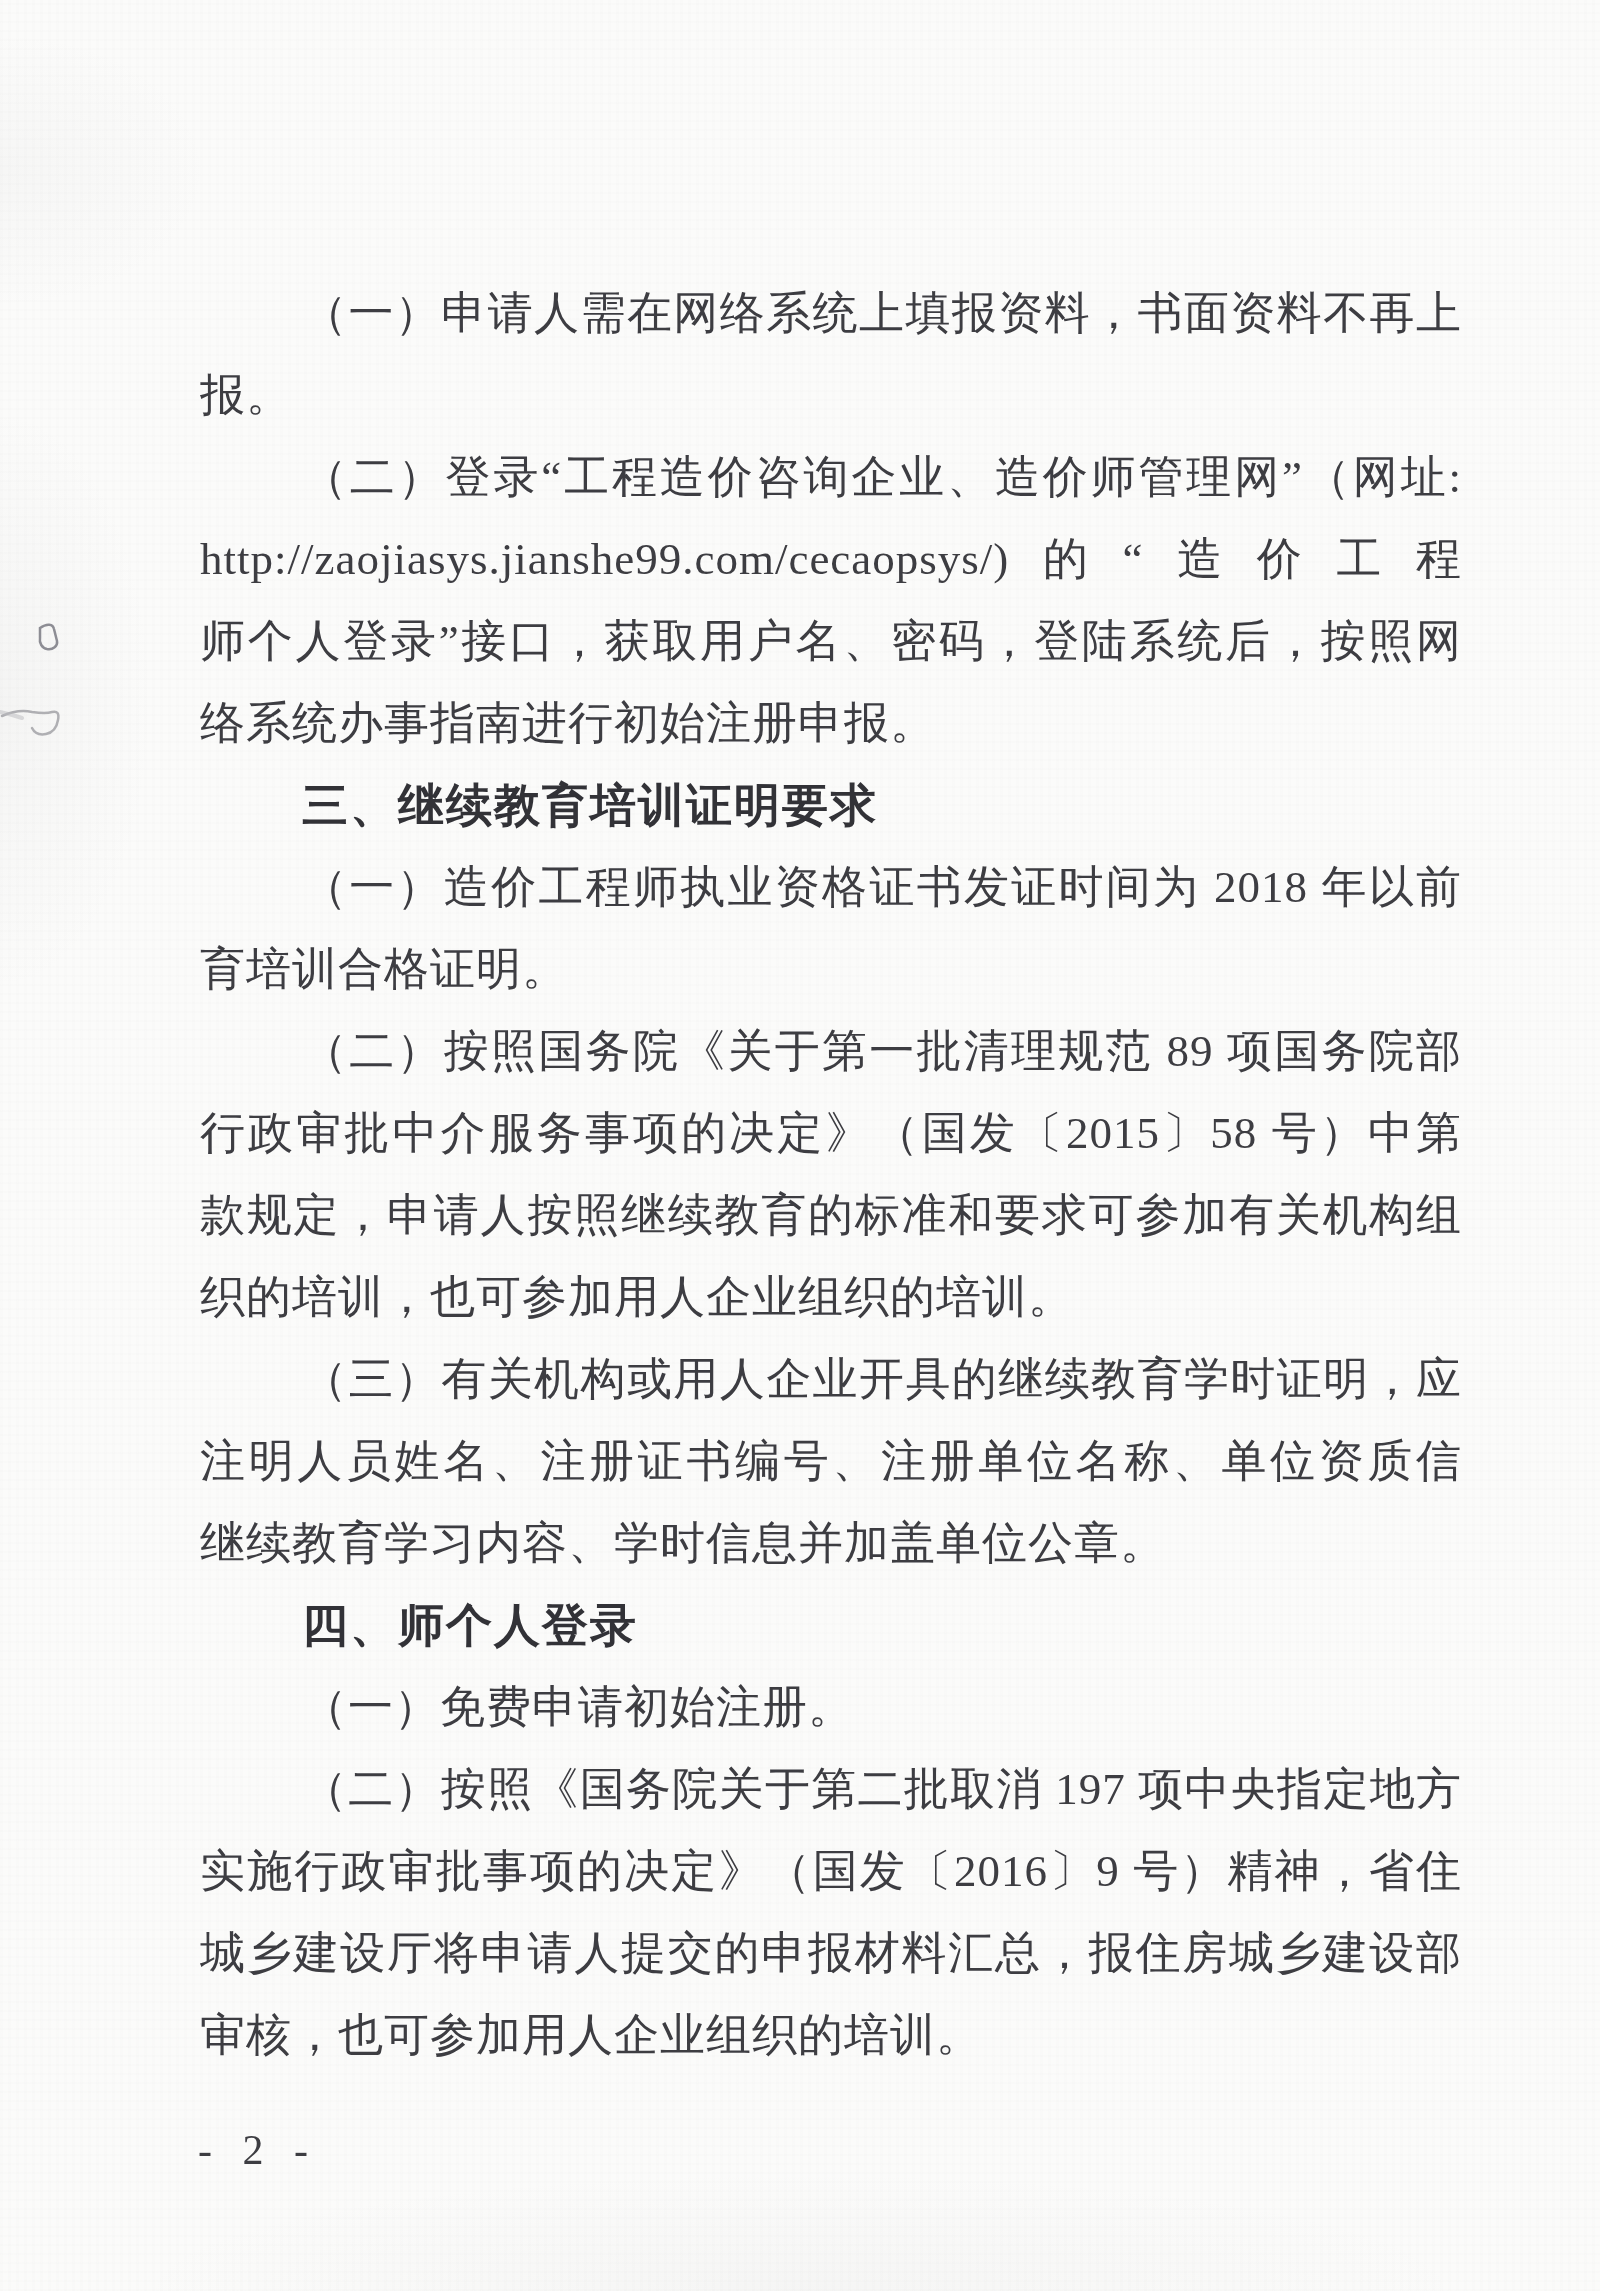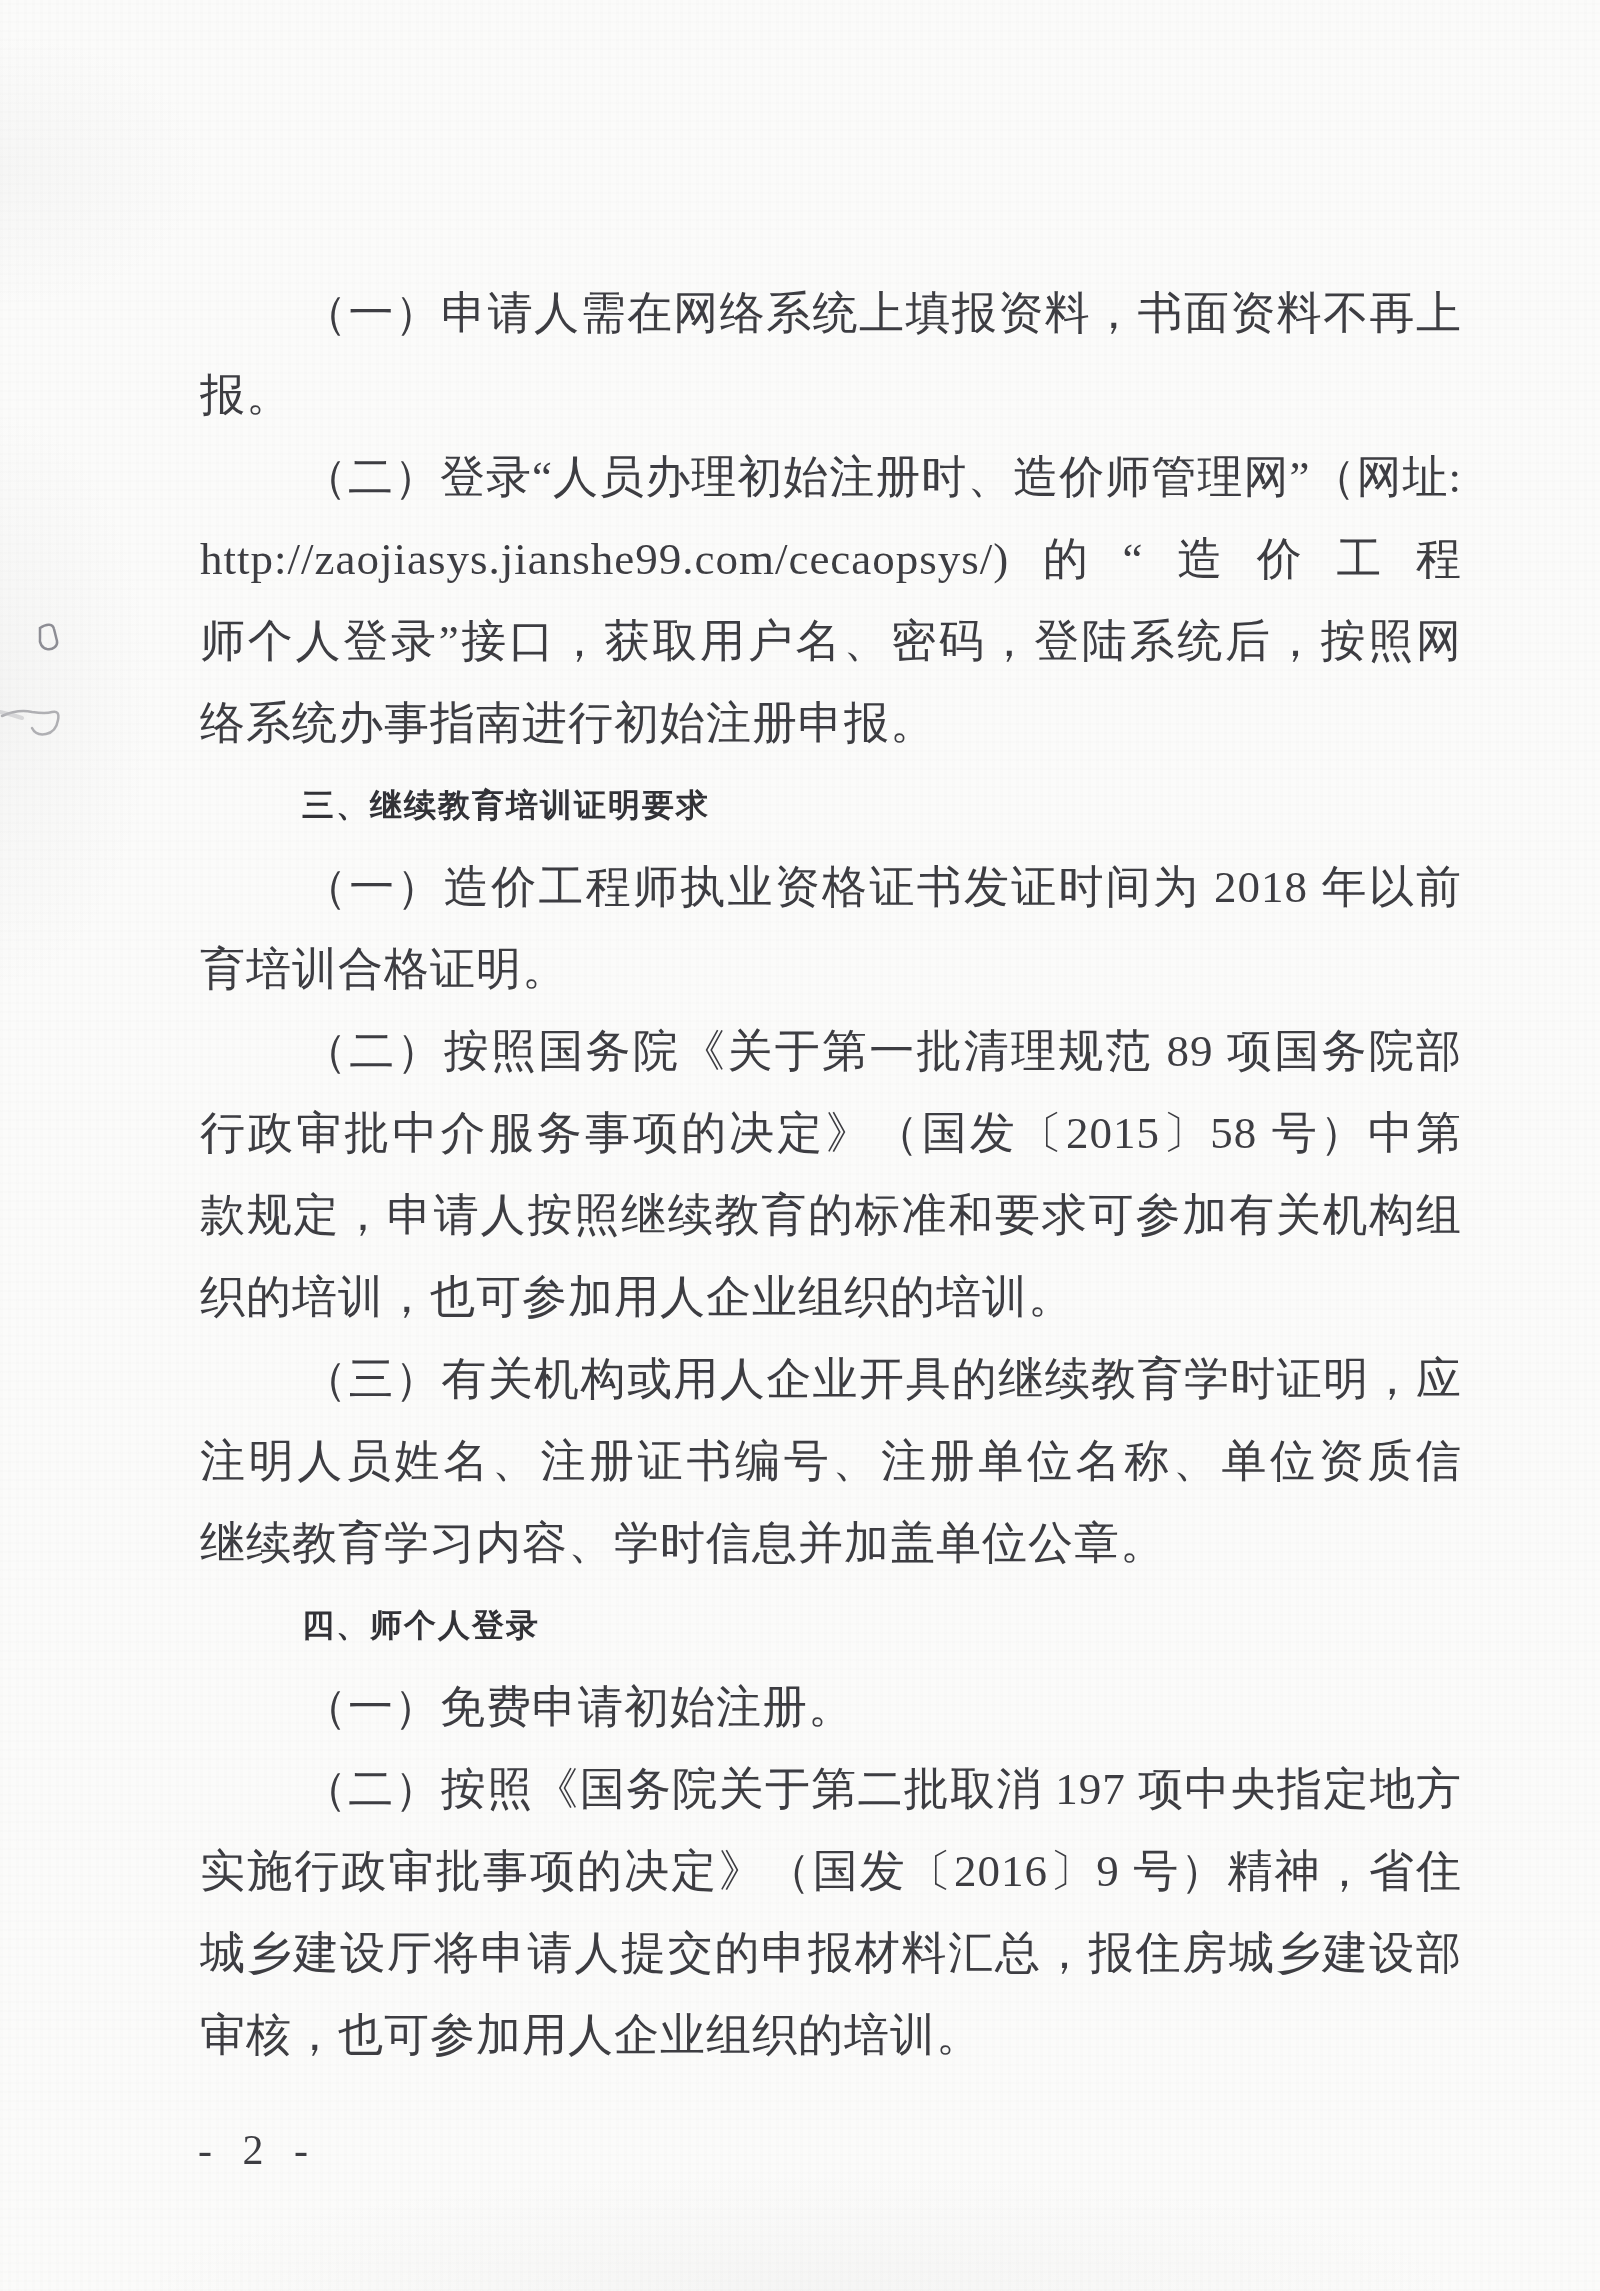--- a/index.html
+++ b/index.html
@@ -47,21 +47,21 @@
     text-justify: inter-character;
     text-align-last: justify;
     overflow: hidden;
   }
   .line.indent {
     padding-left: 102px;
   }
   .line.heading {
     font-family: "Liberation Sans", "DejaVu Sans", sans-serif;
     font-weight: 700;
-    font-size: 32px;
+    font-size: 46px;
     letter-spacing: 2px;
     color: #323237;
   }
   .page-number {
     position: absolute;
     left: 198px;
     top: 2120px;
     height: 60px;
     line-height: 60px;
     color: var(--ink, #3d3d42);
@@ -83,21 +83,21 @@
 
   <svg class="artifacts" width="120" height="780" viewBox="0 0 120 780" aria-hidden="true">
     <path d="M40 628 c7,-5 13,-4 14,1 l3 12 c1,5 -4,9 -10,8 c-5,-1 -8,-6 -7,-11 z" fill="none" stroke="#8d8d94" stroke-width="2.5" stroke-linecap="round"></path>
     <path d="M2 716 q16,-7 30,-4 q14,2 20,0 q8,-2 6,8 q-2,12 -12,14 q-10,2 -14,-6" fill="none" stroke="#9d9da3" stroke-width="2.5" stroke-linecap="round" opacity="0.8"></path>
     <path d="M0 712 q10,2 22,6" fill="none" stroke="#b9b9be" stroke-width="4" stroke-linecap="round" opacity="0.5"></path>
   </svg>
 
   <main class="doc-body">
       <div class="line indent fill">（一）申请人需在网络系统上填报资料，书面资料不再上</div>
       <div class="line">报。</div>
-      <div class="line indent fill">（二）登录“人员办理初始注册时、造价师管理网”（网址:</div>
+      <div class="line indent fill">（二）登录“工程造价咨询企业、造价师管理网”（网址:</div>
       <div class="line fill">http://zaojiasys.jianshe99.com/cecaopsys/)的“造价工程</div>
       <div class="line fill">师个人登录”接口，获取用户名、密码，登陆系统后，按照网</div>
       <div class="line">络系统办事指南进行初始注册申报。</div>
       <div class="line heading indent">三、继续教育培训证明要求</div>
       <div class="line indent fill">（一）造价工程师执业资格证书发证时间为 2018 年以前的</div>
       <div class="line">育培训合格证明。</div>
       <div class="line indent fill">（二）按照国务院《关于第一批清理规范 89 项国务院部门</div>
       <div class="line fill">行政审批中介服务事项的决定》（国发〔2015〕58 号）中第 24</div>
       <div class="line fill">款规定，申请人按照继续教育的标准和要求可参加有关机构组</div>
       <div class="line">织的培训，也可参加用人企业组织的培训。</div>

